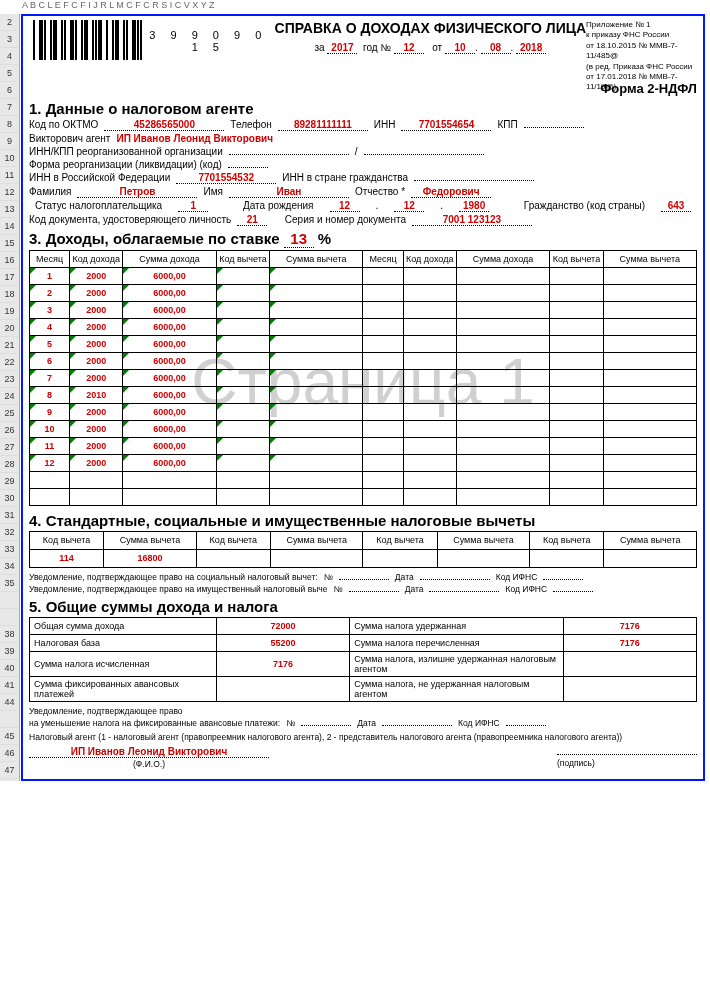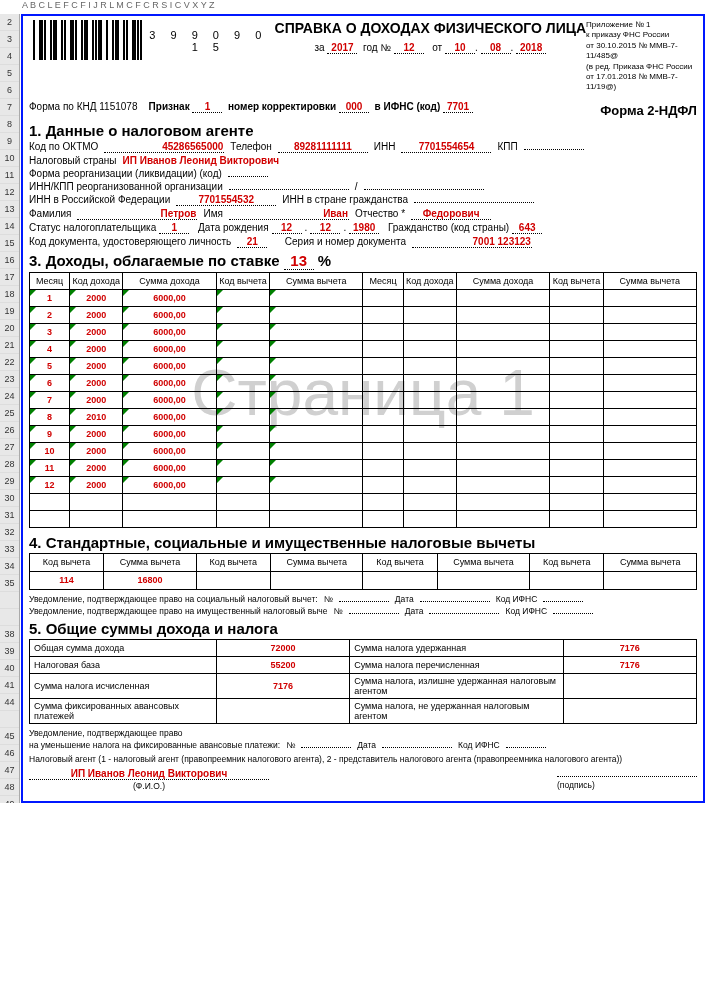--- a/index.html
+++ b/index.html
@@ -59,21 +59,21 @@
   .barcode-box { display: flex; flex-direction: row; align-items: center; margin-left: 4px; }
   .barcode { display: flex; gap: 1px; height: 40px; }
   .barcode span { display: inline-block; background: #000; width: 2px; height: 40px; }
   .barcode span.w { width: 4px; }
   .barcode span.g { background: transparent; }
   .barcode-digits { font-size: 11px; letter-spacing: 6px; margin-top: 2px; text-align: center; }
   .title { font-size: 14px; font-weight: bold; text-align: center; white-space: nowrap; }
   .meta-right { font-size: 8px; text-align: left; line-height: 1.3; }
   .red { color: #d00000; font-weight: bold; }
   .u { border-bottom: 1px dotted #000; display: inline-block; min-width: 30px; text-align: center; padding: 0 1px; }
-  .u-long { min-width: 120px; text-align: right; }
+  .u-long { min-width: 120px; }
   .line { margin: 2px 0; }
   .sec-title { font-weight: bold; font-size: 15px; margin: 4px 0 2px 0; }
   .flex { display: flex; align-items: baseline; gap: 6px; flex-wrap: wrap; }
   .form-label { font-weight: bold; font-size: 13px; float: right; margin-top: -12px; }
   table { border-collapse: collapse; width: 100%; }
   .income-tbl th, .income-tbl td {
     border: 1px solid #000;
     font-size: 9px;
     text-align: center;
     height: 17px;
@@ -87,21 +87,21 @@
     left: 0; top: 0;
     border-top: 6px solid #008000;
     border-right: 6px solid transparent;
   }
   .ded-tbl th, .ded-tbl td { border: 1px solid #000; font-size: 9px; text-align: center; height: 18px; padding: 1px 2px; }
   .ded-tbl th { font-weight: normal; }
   .totals-tbl td { border: 1px solid #000; font-size: 9px; padding: 2px 4px; height: 17px; }
   .totals-tbl td.val { text-align: center; }
   .sig-line { border-bottom: 1px dotted #000; min-width: 240px; display: inline-block; text-align: center; }
   .small { font-size: 8.5px; }
-  .narrow-gap { gap: 3px; }
+  .narrow-gap { gap: 16px; justify-content: center; }
 </style>
 </head>
 <body>
 
 <div class="col-letters">A B C L E F C F I J R L M C F C R S I C V X Y Z</div>
 
 <div class="row-numbers" id="row-numbers">
     <div>2</div>
     <div>3</div>
     <div>4</div>
@@ -211,61 +211,52 @@
           <span class="u red">12</span>&nbsp;&nbsp;
           <span>от</span>
           <span class="u red">10</span>.
           <span class="u red">08</span>.
           <span class="u red">2018</span>
         </div>
       </div>
       <div class="meta-right">
         <div>Приложение № 1</div>
         <div>к приказу ФНС России</div>
-        <div>от 30.10.2015 № ММВ-7-11/485@</div>
+        <div>от 18.10.2015 № ММВ-7-11/485@</div>
         <div>(в ред. Приказа ФНС России</div>
         <div>от 17.01.2018 № ММВ-7-11/19@)</div>
       </div>
     </div>
 
-    <div class="line" style="margin-top:8px;">
-      <span>Форма по КНД 1151078</span>&nbsp;&nbsp;&nbsp;
-      <b><span>Признак</span></b>
-      <span class="u red">1</span>&nbsp;
-      <b><span>номер корректировки</span></b>
-      <span class="u red">000</span>&nbsp;
-      <b><span>в ИФНС (код)</span></b>
-      <span class="u red">7701</span>
-    </div>
     <div class="form-label">Форма 2-НДФЛ</div>
     <div style="clear:both"></div>
 
     <div class="sec-title">1. Данные о налоговом агенте</div>
     <div class="line flex">
       <span>Код по ОКТМО</span>
       <span class="u red u-long">45286565000</span>
       <span>Телефон</span>
       <span class="u red" style="min-width:90px">89281111111</span>
       <span>ИНН</span>
       <span class="u red" style="min-width:90px">7701554654</span>
       <span>КПП</span>
       <span class="u" style="min-width:60px"></span>
     </div>
     <div class="line flex">
-      <span>Налоговый страны</span>
+      <span>Викторович агент</span>
       <span class="red">ИП Иванов Леонид Викторович</span>
-    </div>
-    <div class="line flex">
-      <span>Форма реорганизации (ликвидации) (код)</span>
-      <span class="u" style="min-width:40px"></span>
     </div>
     <div class="line flex">
       <span>ИНН/КПП реорганизованной организации</span>
       <span class="u u-long"></span> /
       <span class="u u-long"></span>
+    </div>
+    <div class="line flex">
+      <span>Форма реорганизации (ликвидации) (код)</span>
+      <span class="u" style="min-width:40px"></span>
     </div>
 
     <div class="line flex">
       <span>ИНН в Российской Федерации</span>
       <span class="u red" style="min-width:100px">7701554532</span>
       <span>ИНН в стране гражданства</span>
       <span class="u u-long"></span>
     </div>
     <div class="line flex">
       <span>Фамилия</span>

